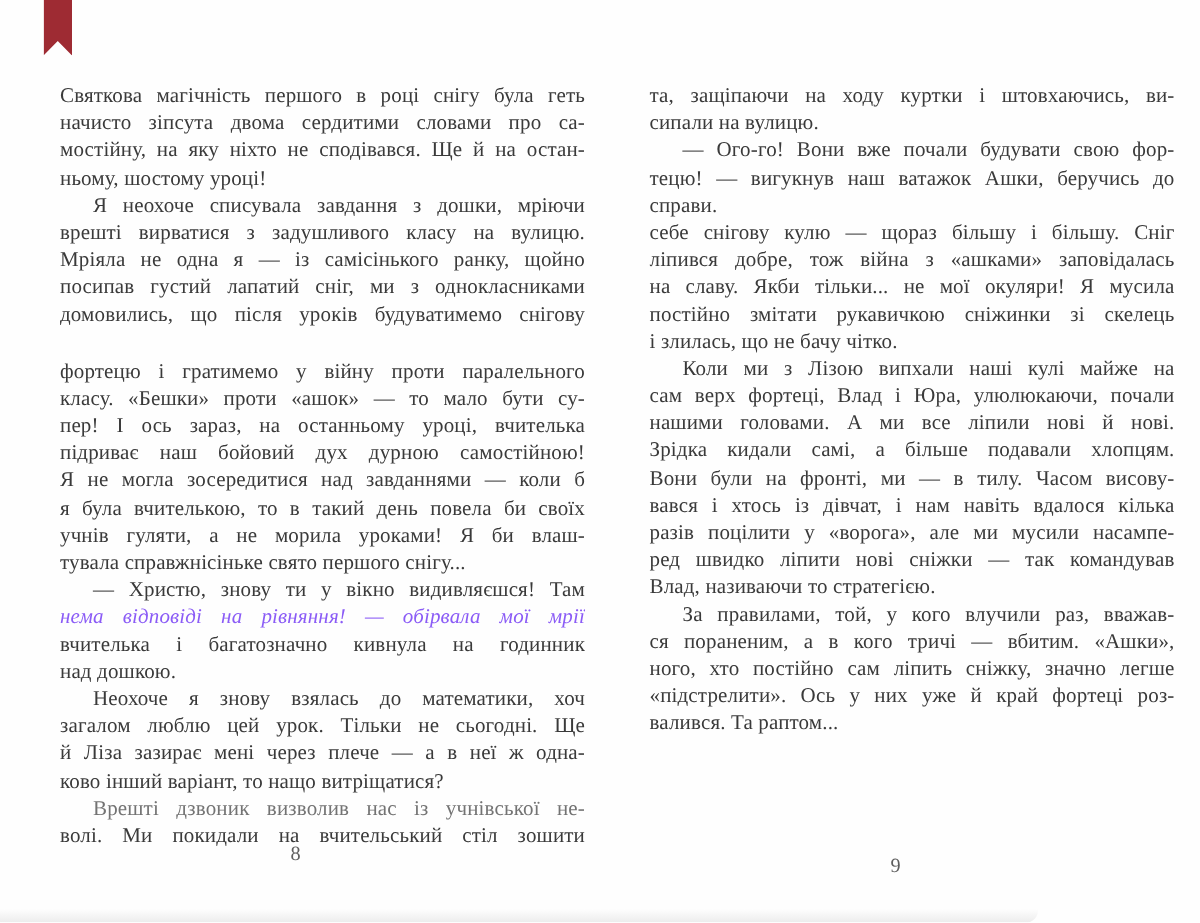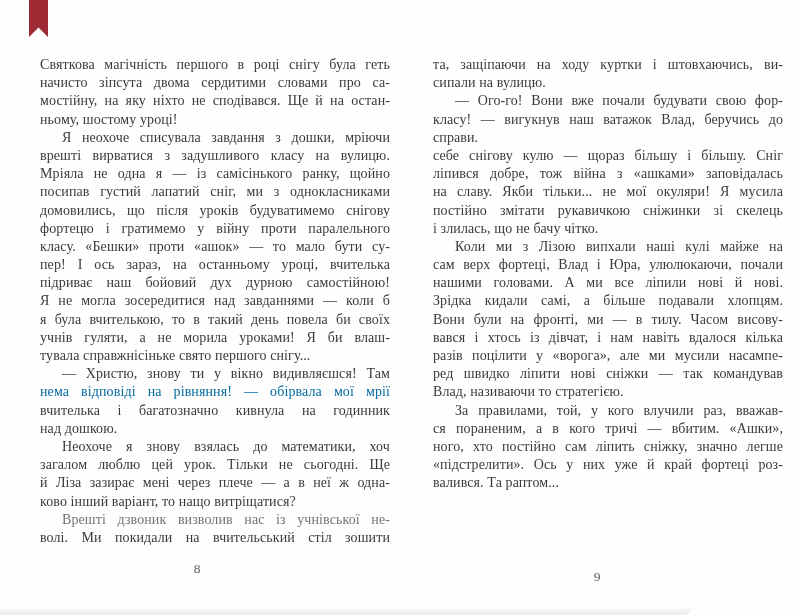--- a/index.html
+++ b/index.html
@@ -66,45 +66,45 @@
   <div class="page page-left" id="page-left-lines">
       <div class="line" style="color: rgb(58, 58, 58);">Святкова магічність першого в році снігу була геть</div>
       <div class="line" style="color: rgb(58, 58, 58);">начисто зіпсута двома сердитими словами про са-</div>
       <div class="line" style="color: rgb(58, 58, 58);">мостійну, на яку ніхто не сподівався. Ще й на остан-</div>
       <div class="line parend" style="color: rgb(58, 58, 58);">ньому, шостому уроці!</div>
       <div class="line indent" style="color: rgb(58, 58, 58);">Я неохоче списувала завдання з дошки, мріючи</div>
       <div class="line" style="color: rgb(58, 58, 58);">врешті вирватися з задушливого класу на вулицю.</div>
       <div class="line" style="color: rgb(58, 58, 58);">Мріяла не одна я — із самісінького ранку, щойно</div>
       <div class="line" style="color: rgb(58, 58, 58);">посипав густий лапатий сніг, ми з однокласниками</div>
       <div class="line" style="color: rgb(58, 58, 58);">домовились, що після уроків будуватимемо снігову</div>
-      <div class="line" style="color: rgb(58, 58, 58);">фортецю і гратимемо у війну проти паралельного</div>
+      <div class="line" style="color: rgb(58, 58, 58); margin-top: 20px;">фортецю і гратимемо у війну проти паралельного</div>
       <div class="line" style="color: rgb(58, 58, 58);">класу. «Бешки» проти «ашок» — то мало бути су-</div>
       <div class="line" style="color: rgb(58, 58, 58);">пер! І ось зараз, на останньому уроці, вчителька</div>
       <div class="line" style="color: rgb(58, 58, 58);">підриває наш бойовий дух дурною самостійною!</div>
       <div class="line" style="color: rgb(58, 58, 58);">Я не могла зосередитися над завданнями — коли б</div>
       <div class="line" style="color: rgb(58, 58, 58);">я була вчителькою, то в такий день повела би своїх</div>
       <div class="line" style="color: rgb(58, 58, 58);">учнів гуляти, а не морила уроками! Я би влаш-</div>
       <div class="line parend" style="color: rgb(58, 58, 58);">тувала справжнісіньке свято першого снігу...</div>
       <div class="line indent" style="color: rgb(58, 58, 58);">— Христю, знову ти у вікно видивляєшся! Там</div>
-      <div class="line" style="color: #0369a1;">нема відповіді на рівняння! — обірвала мої мрії</div>
+      <div class="line" style="color: #8b5cf6; font-style: italic;">нема відповіді на рівняння! — обірвала мої мрії</div>
       <div class="line" style="color: rgb(58, 58, 58);">вчителька і багатозначно кивнула на годинник</div>
       <div class="line parend" style="color: rgb(58, 58, 58);">над дошкою.</div>
       <div class="line indent" style="color: rgb(58, 58, 58);">Неохоче я знову взялась до математики, хоч</div>
       <div class="line" style="color: rgb(58, 58, 58);">загалом люблю цей урок. Тільки не сьогодні. Ще</div>
       <div class="line" style="color: rgb(58, 58, 58);">й Ліза зазирає мені через плече — а в неї ж одна-</div>
       <div class="line parend" style="color: rgb(58, 58, 58);">ково інший варіант, то нащо витріщатися?</div>
       <div class="line indent" style="color: #737373;">Врешті дзвоник визволив нас із учнівської не-</div>
       <div class="line" style="color: rgb(58, 58, 58);">волі. Ми покидали на вчительський стіл зошити</div>
     </div>
 
   <div class="page page-right" id="page-right-lines">
       <div class="line" style="color: rgb(58, 58, 58);">та, защіпаючи на ходу куртки і штовхаючись, ви-</div>
       <div class="line parend" style="color: rgb(58, 58, 58);">сипали на вулицю.</div>
       <div class="line indent" style="color: rgb(58, 58, 58);">— Ого-го! Вони вже почали будувати свою фор-</div>
-      <div class="line" style="color: rgb(58, 58, 58);">класу! — вигукнув наш ватажок Влад, беручись до</div>
+      <div class="line" style="color: rgb(58, 58, 58);">тецю! — вигукнув наш ватажок Ашки, беручись до</div>
       <div class="line parend" style="color: rgb(58, 58, 58);">справи.</div>
       <div class="line" style="color: rgb(58, 58, 58);">себе снігову кулю — щораз більшу і більшу. Сніг</div>
       <div class="line" style="color: rgb(58, 58, 58);">ліпився добре, тож війна з «ашками» заповідалась</div>
       <div class="line" style="color: rgb(58, 58, 58);">на славу. Якби тільки... не мої окуляри! Я мусила</div>
       <div class="line" style="color: rgb(58, 58, 58);">постійно змітати рукавичкою сніжинки зі скелець</div>
       <div class="line parend" style="color: rgb(58, 58, 58);">і злилась, що не бачу чітко.</div>
       <div class="line indent" style="color: rgb(58, 58, 58);">Коли ми з Лізою випхали наші кулі майже на</div>
       <div class="line" style="color: rgb(58, 58, 58);">сам верх фортеці, Влад і Юра, улюлюкаючи, почали</div>
       <div class="line" style="color: rgb(58, 58, 58);">нашими головами. А ми все ліпили нові й нові.</div>
       <div class="line" style="color: rgb(58, 58, 58);">Зрідка кидали самі, а більше подавали хлопцям.</div>

